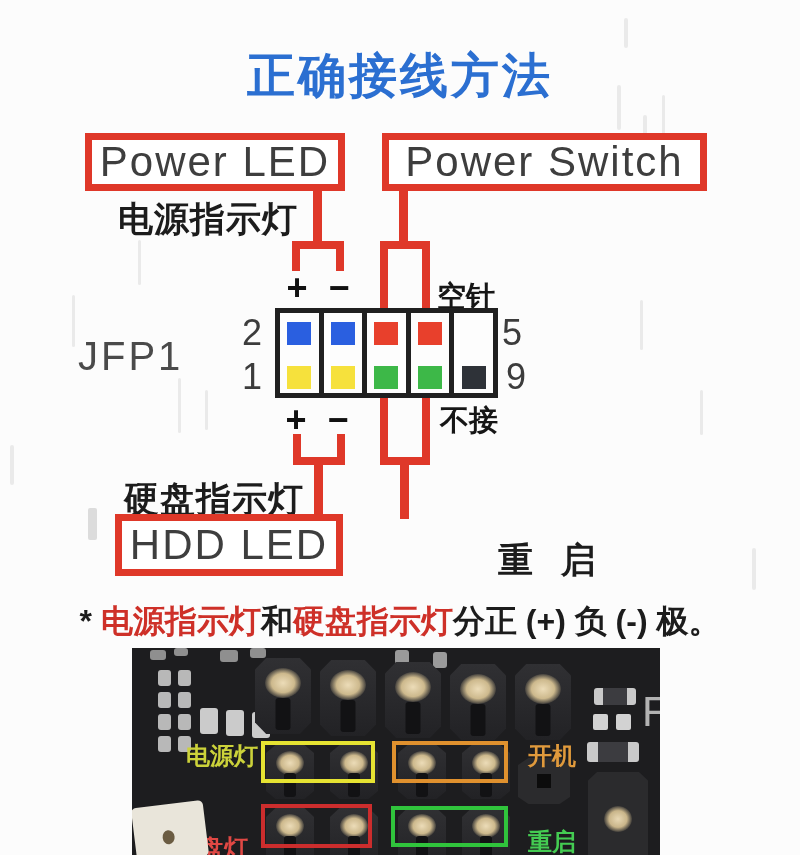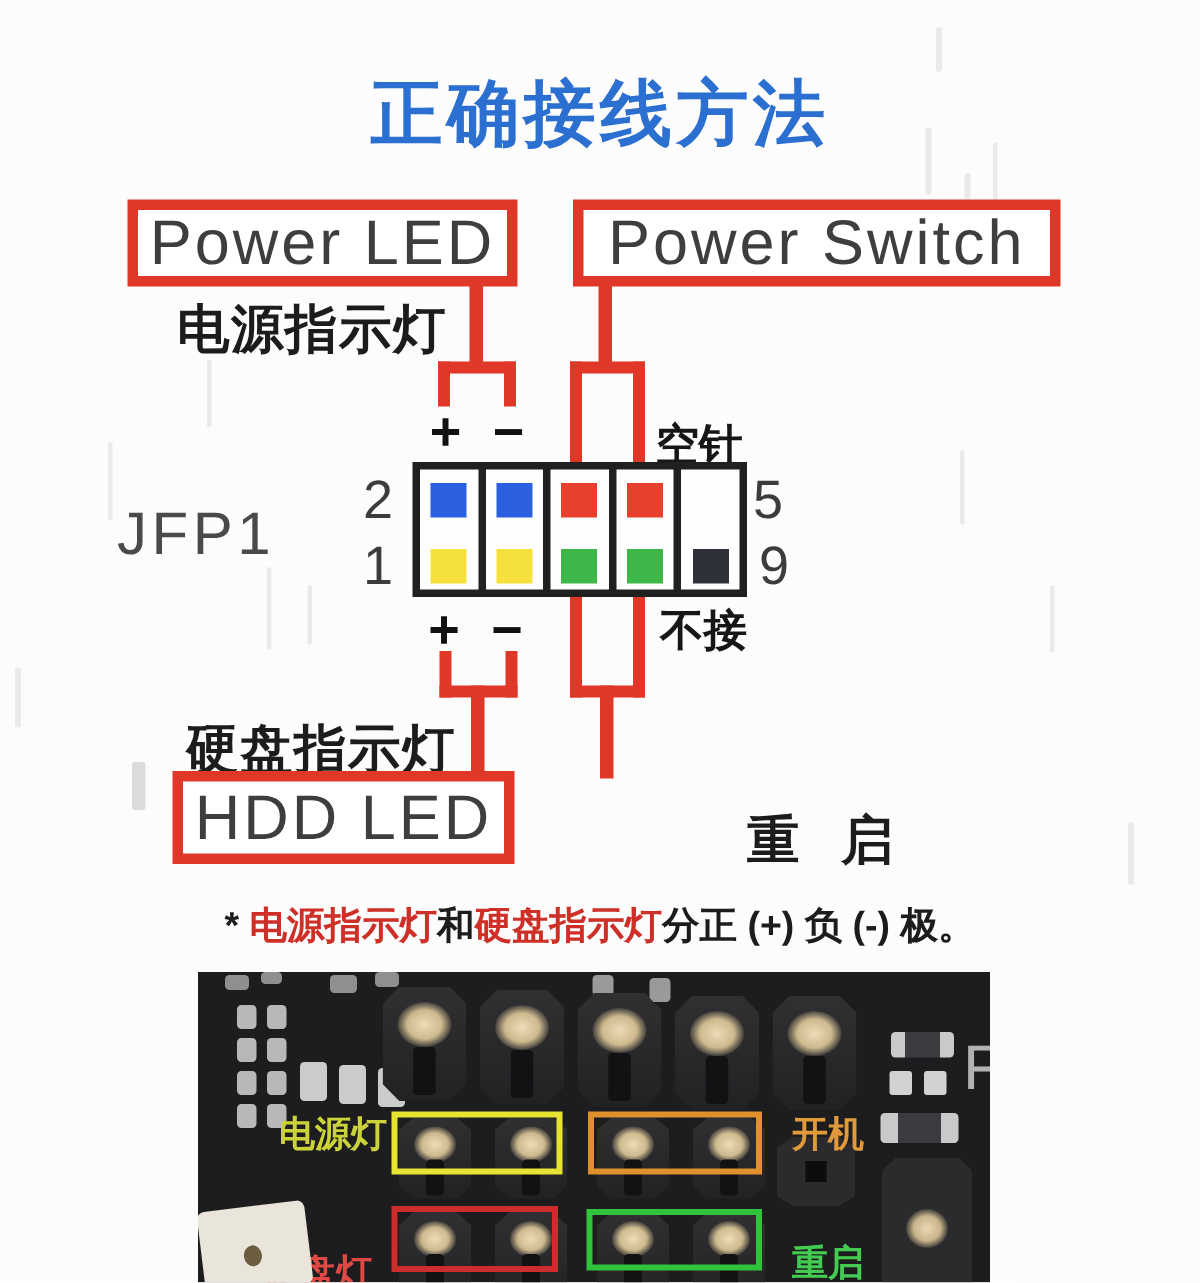--- a/index.html
+++ b/index.html
@@ -60,21 +60,21 @@
   .cell{flex:1;position:relative;background:#fdfdfd;}
   .pin{position:absolute;left:50%;transform:translateX(-50%);width:24px;height:23px;}
   .pin-top{top:9px;}
   .pin-bottom{top:53px;}
   .rownum{position:absolute;font-size:36px;font-weight:400;color:#3c3c3c;line-height:34px;}
   .jfp1{position:absolute;left:78px;top:334px;width:100px;text-align:center;
         font-size:40px;letter-spacing:3px;color:#4a4a4a;}
   
   .note{
     position:absolute;left:0;right:0;top:600px;text-align:center;white-space:nowrap;
-    font-size:25px;font-weight:700;color:var(--ink);
+    font-size:32px;font-weight:700;color:var(--ink);
   }
   .note .red{color:var(--note-red);}
   
   .photo{
     position:absolute;left:132px;top:648px;width:528px;height:207px;
     background:#1d1d1f;overflow:hidden;
   }
   .silk{position:absolute;color:rgba(205,205,205,.85);letter-spacing:3px;font-weight:400;white-space:nowrap;}
   .pad{position:absolute;background:#b8b8b8;border-radius:3px;}
   .pinblk{position:absolute;background:linear-gradient(#303033,#222225);

